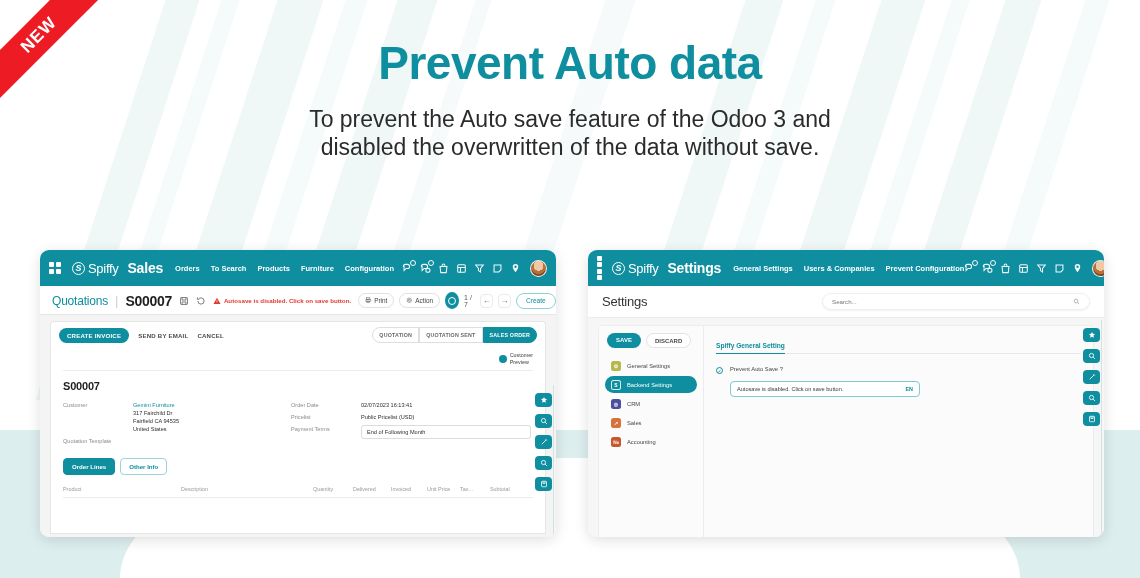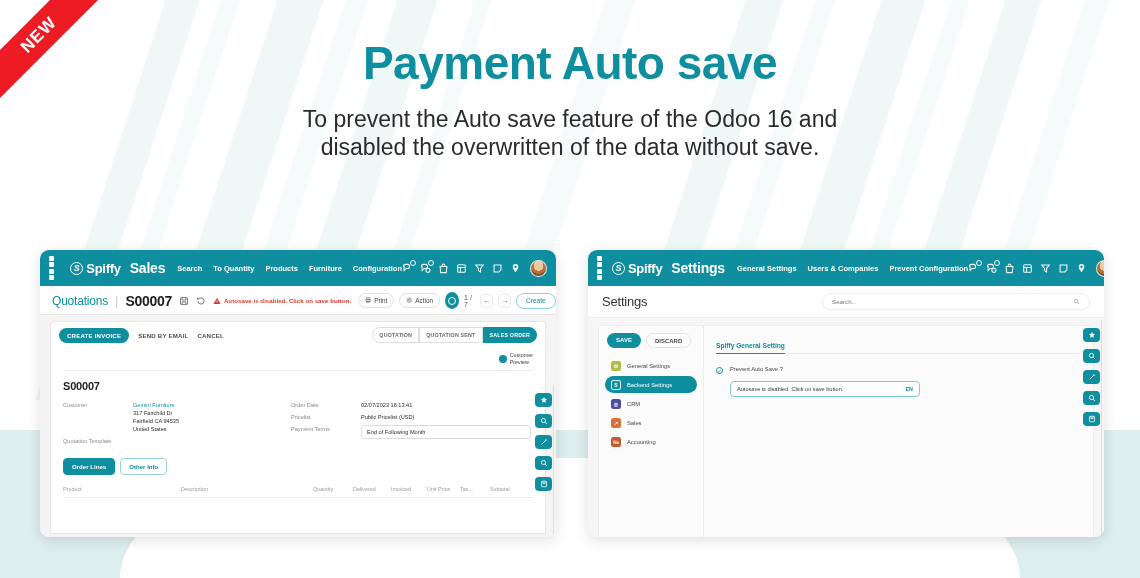--- a/index.html
+++ b/index.html
@@ -61,21 +61,21 @@
     height: 36px; background: #0e8e9e; display: flex; align-items: center;
     padding: 0 9px; color: #fff; gap: 0;
   }
   .apps-icon { display: flex; flex-wrap: wrap; width: 13px; gap: 1.5px; margin-right: 10px; }
   .apps-icon i { width: 5px; height: 5px; border-radius: 1px; background: #fff; display: block; }
   .brand { display: flex; align-items: center; gap: 3px; margin-right: 9px; }
   .brand .mark {
     width: 13px; height: 13px; border: 1.4px solid #fff; border-radius: 50%;
     font-size: 9px; line-height: 10px; text-align: center; font-style: italic; font-weight: bold;
   }
-  .brand .bname { font-size: 13px; font-weight: bold; letter-spacing: -.3px; text-align: right; }
+  .brand .bname { font-size: 13px; font-weight: normal; letter-spacing: -.3px; text-align: right; }
   .appname { font-size: 14px; font-weight: bold; margin-right: 12px; letter-spacing: -.2px; }
   .navmenu { display: flex; gap: 11px; font-size: 7.5px; font-weight: bold; }
   .navmenu span { white-space: nowrap; }
   .navright { margin-left: auto; display: flex; align-items: center; gap: 7px; }
   .navright .ic { position: relative; width: 11px; height: 11px; opacity: .96; }
   .navright .ic svg { width: 11px; height: 11px; display: block; }
   .navright .badge {
     position: absolute; top: -3px; right: -3px; width: 6px; height: 6px; border-radius: 50%;
     background: #0e8e9e; border: 1px solid #fff;
   }
@@ -237,44 +237,44 @@
     <div class="stripe" style="left:960px;  width:36px;"></div>
     <div class="stripe" style="left:1040px; width:24px; opacity:.35;"></div>
   </div>
   <div class="band"></div>
   <div class="arch"></div>
 </div>
 
 <div id="ribbon">NEW</div>
 
 <div id="hero">
-  <h1>Payment Auto save</h1>
+  <h1>Prevent Auto data</h1>
   <p>
-    <span>To prevent the Auto save feature of the Odoo 16 and</span><br>
+    <span>To prevent the Auto save feature of the Odoo 3 and</span><br>
     <span>disabled the overwritten of the data without save.</span>
   </p>
 </div>
 
 <div class="shot" id="shot-left">
 
   <div class="navbar">
     <span class="apps-icon">
         <i></i>
         <i></i>
         <i></i>
         <i></i>
       </span>
     <span class="brand">
       <span class="mark">S</span>
       <span class="bname">Spiffy</span>
     </span>
     <span class="appname">Sales</span>
     <span class="navmenu">
-      <span>Search</span>
-      <span>To Quantity</span>
+      <span>Orders</span>
+      <span>To Search</span>
       <span>Products</span>
       <span>Furniture</span>
       <span>Configuration</span>
     </span>
     <span class="navright">
       <span class="ic">
         <svg viewBox="0 0 16 16" fill="none" stroke="#fff" stroke-width="1.5">
             <path d="M2 5a3 3 0 013-3h3a3 3 0 010 6H6l-3 3V5z"></path>
           </svg>
         <span class="badge"></span>

